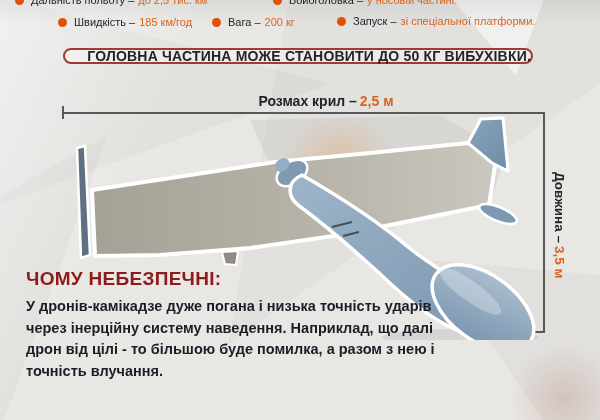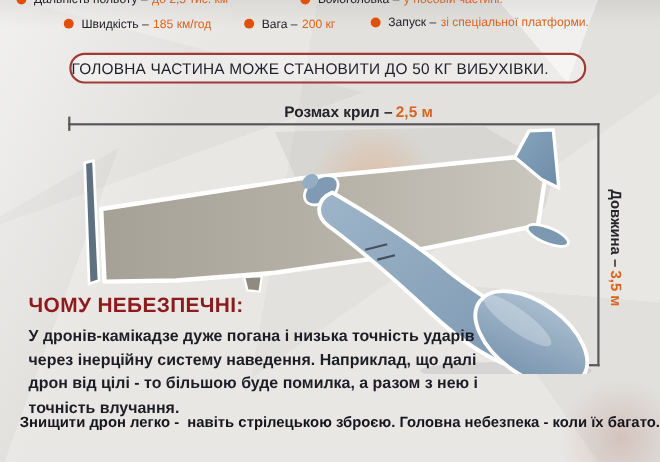--- a/index.html
+++ b/index.html
@@ -15,24 +15,24 @@
       conic-gradient(from 95deg at 72% 62%, rgba(0,0,0,.03) 0 50deg, rgba(0,0,0,0) 50deg),
       conic-gradient(from 320deg at 86% 18%, rgba(255,255,255,.5) 0 60deg, rgba(255,255,255,0) 60deg),
       conic-gradient(from 10deg at 38% 82%, rgba(0,0,0,.028) 0 45deg, rgba(0,0,0,0) 45deg),
       conic-gradient(from 250deg at 55% 20%, rgba(0,0,0,.03) 0 35deg, rgba(0,0,0,0) 35deg);
   }
   .spec{position:absolute;white-space:nowrap;font-size:11px;font-weight:400;color:#23232b;line-height:18px;}
   .dot{display:inline-block;width:9px;height:9px;border-radius:50%;background:#e0500a;margin-right:7px;vertical-align:-1px;}
   .lbl{color:#23232b;}
   .val{color:#d96420;margin-left:4px;}
   .banner{
-    position:absolute;left:63px;top:48px;width:470px;height:28px;box-sizing:border-box;
+    position:absolute;left:63px;top:48px;width:470px;height:16px;box-sizing:border-box;
     border:2px solid #a13a35;border-radius:20px;background:rgba(255,255,255,.35);
-    display:flex;align-items:center;justify-content:flex-start;
-    font-size:14px;font-weight:400;color:#22222c;letter-spacing:.2px;white-space:nowrap;
+    display:flex;align-items:center;justify-content:flex-end;
+    font-size:14px;font-weight:700;color:#22222c;letter-spacing:.2px;white-space:nowrap;
   }
   .wingspan-label{
     position:absolute;left:0;top:93px;width:600px;text-align:center;
     font-size:14px;font-weight:700;color:#23232b;padding-left:26px;
   }
   .wingspan-label .val{margin-left:3px;}
   .mline{position:absolute;background:#58585a;}
   .length-label{
     position:absolute;left:552px;top:172px;height:160px;
     writing-mode:vertical-rl;font-size:13.5px;font-weight:700;color:#23232b;white-space:nowrap;
@@ -59,21 +59,21 @@
 
   <div class="spec" style="left:15px;top:-9px;">
     <span class="dot"></span><span class="lbl">Дальність польоту –</span><span class="val">до 2,5 тис. км</span>
   </div>
   <div class="spec" style="left:273px;top:-9px;">
     <span class="dot"></span><span class="lbl">Бойоголовка –</span><span class="val">у носовій частині.</span>
   </div>
   <div class="spec" style="left:58px;top:13px;">
     <span class="dot"></span><span class="lbl">Швидкість –</span><span class="val">185 км/год</span>
   </div>
-  <div class="spec" style="left:222px;top:13px;">
+  <div class="spec" style="left:212px;top:13px;">
     <span class="dot"></span><span class="lbl">Вага –</span><span class="val">200 кг</span>
   </div>
   <div class="spec" style="left:337px;top:12px;">
     <span class="dot"></span><span class="lbl">Запуск –</span><span class="val">зі спеціальної платформи.</span>
   </div>
 
   <div class="banner">
     <span>ГОЛОВНА ЧАСТИНА МОЖЕ СТАНОВИТИ ДО 50 КГ ВИБУХІВКИ.</span>
   </div>
 
@@ -137,15 +137,14 @@
 
     <path d="M292,112 l20,-5 M303,121 l16,-4" stroke="#454e5a" stroke-width="2" fill="none"></path>
   </svg>
 
   <div class="danger-heading">ЧОМУ НЕБЕЗПЕЧНІ:</div>
   <div class="danger-paragraph">У дронів-камікадзе дуже погана і низька точність ударів
 через інерційну систему наведення. Наприклад, що далі
 дрон від цілі - то більшою буде помилка, а разом з нею і
 точність влучання.</div>
 
-  <div class="footer-note">Знищити дрон легко -  навіть стрілецькою зброєю. Головна небезпека - коли їх багато.</div>
 
 </div>
 
 </body></html>

